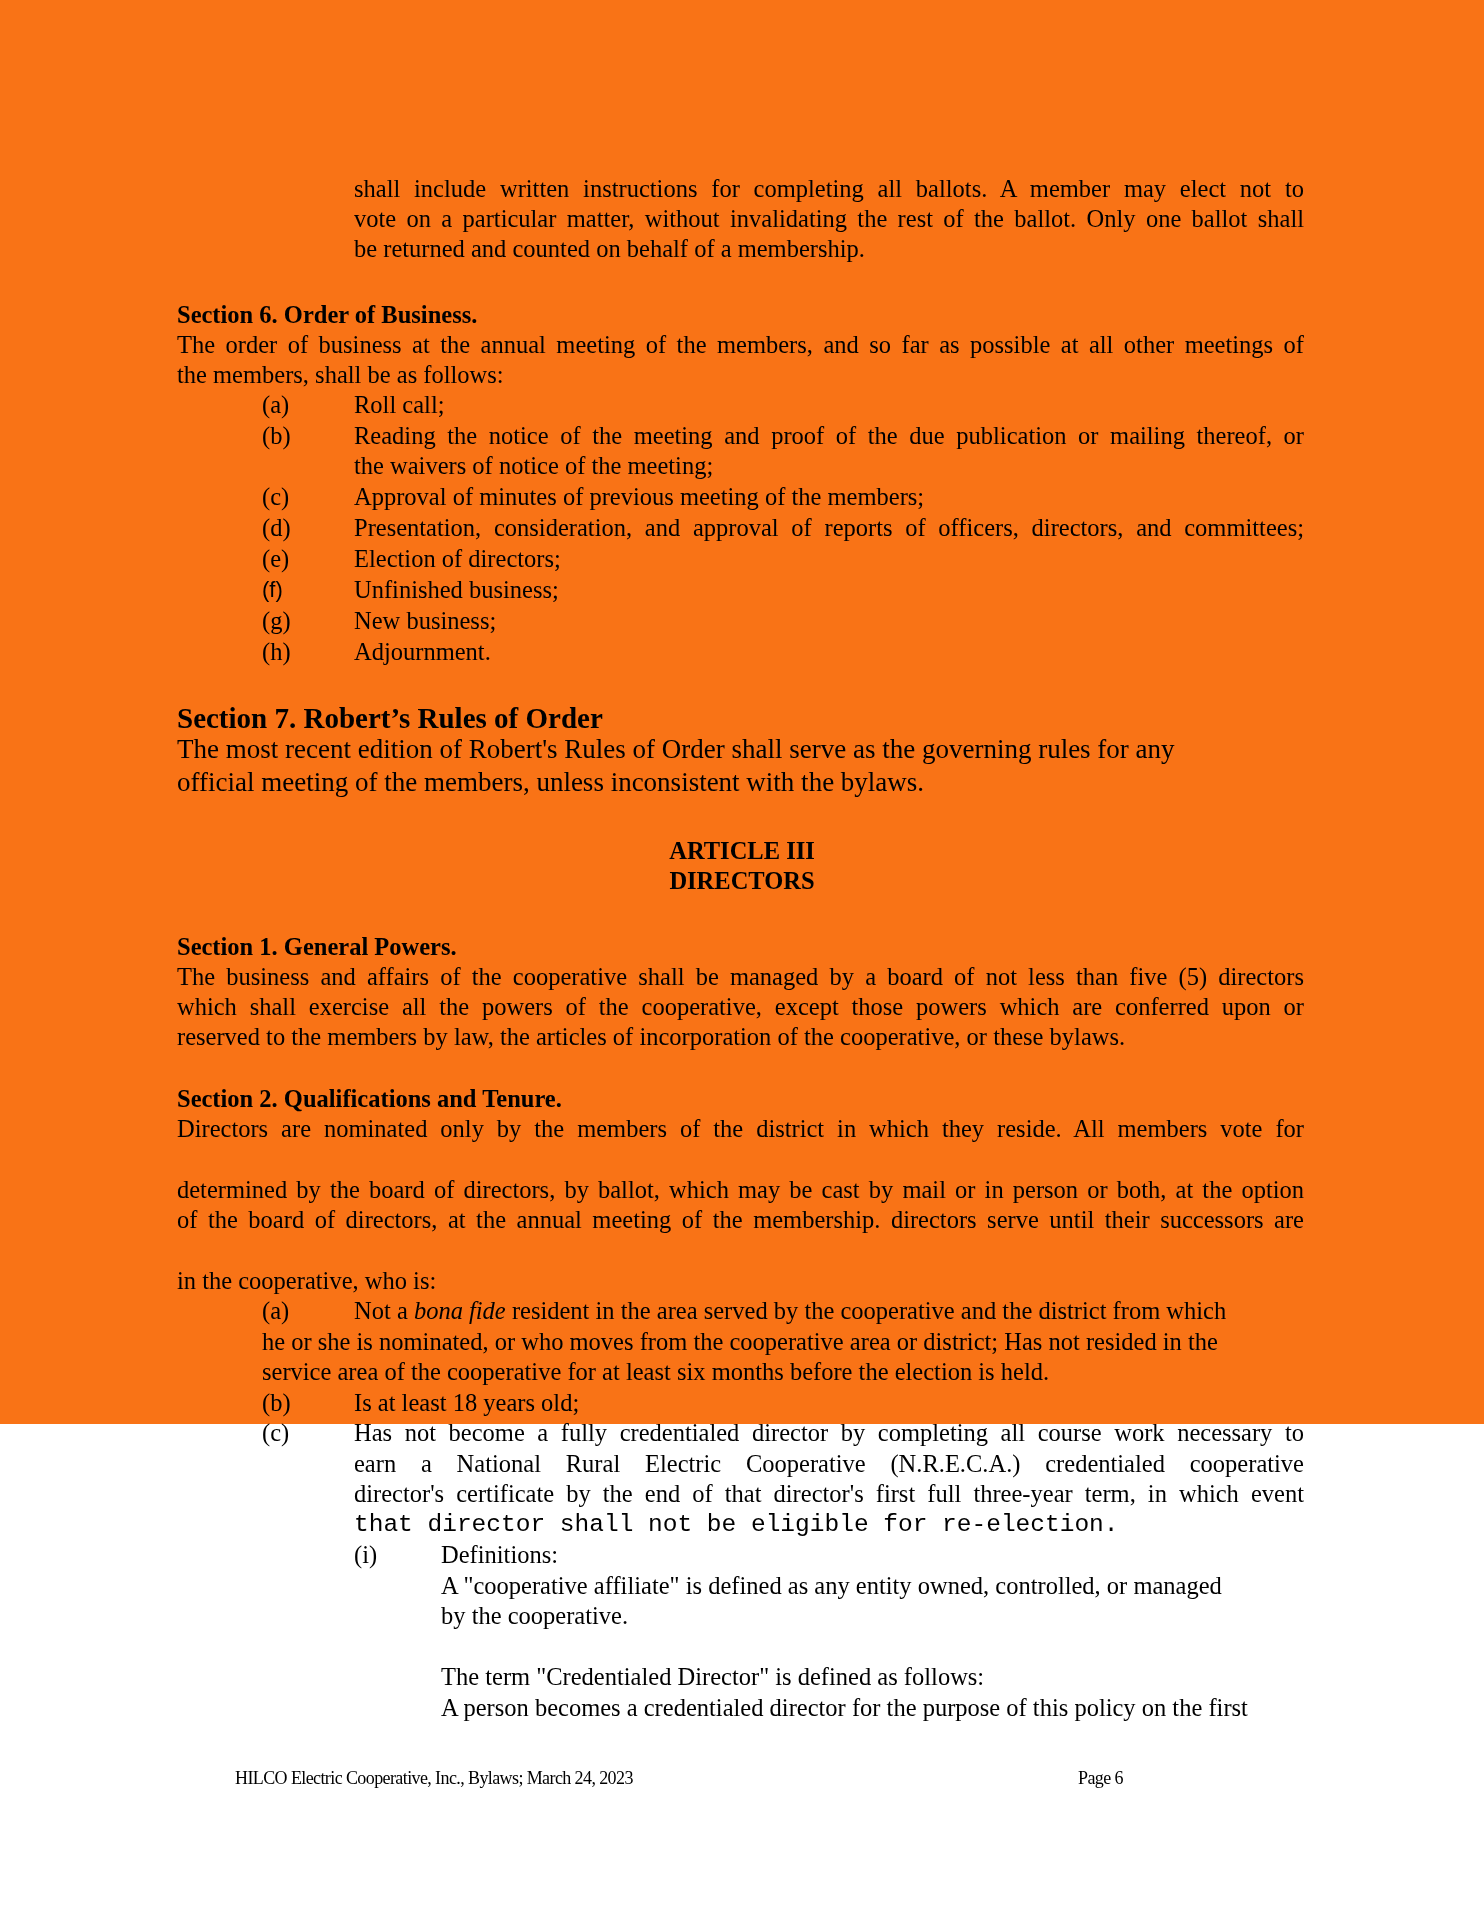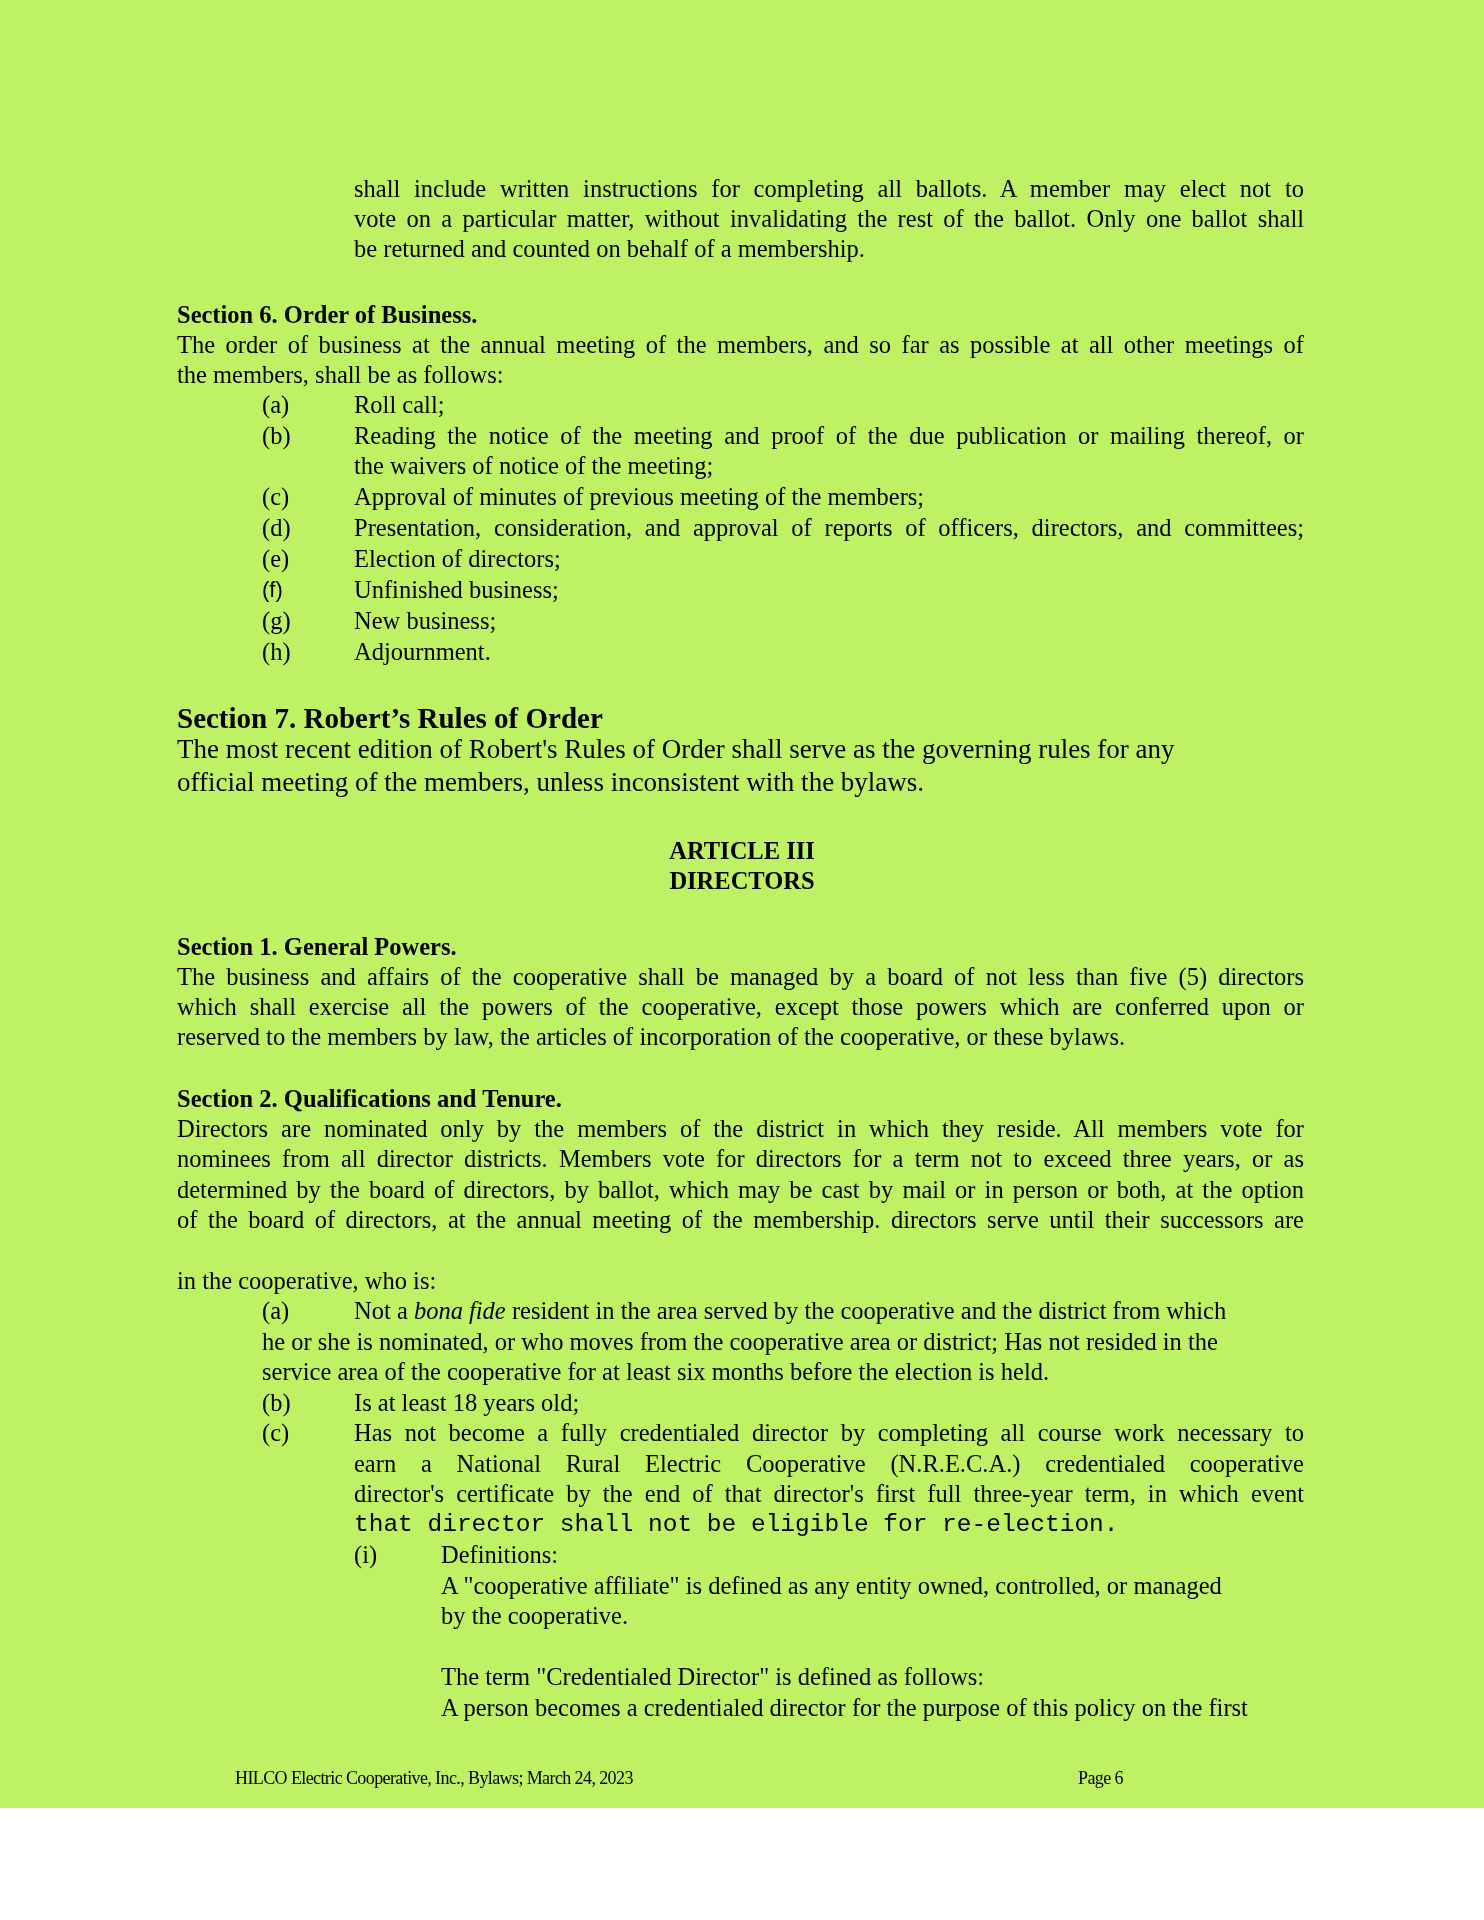--- a/index.html
+++ b/index.html
@@ -1,18 +1,18 @@
 <!DOCTYPE html>
 <html><head>
 <meta charset="utf-8">
 <style>
   html, body { margin: 0; padding: 0; background: #ffffff; }
   body { width: 1484px; height: 1920px; position: relative; overflow: hidden;
          font-family: "Liberation Serif", "DejaVu Serif", serif; color: #000; }
-  .page { position: absolute; left: 0; top: 0; width: 1484px; height: 1808px; background: #bef264; }
+  .page { position: absolute; left: 0; top: 0; width: 1484px; height: 1424px; background: #f97316; }
   .ln { position: absolute; font-size: 24.5px; line-height: 30px; white-space: nowrap; }
   .just { text-align: justify; text-align-last: justify; white-space: normal; }
   .bold { font-weight: bold; }
   .big { font-size: 27px; line-height: 32px; }
   .h-big { font-size: 29px; font-weight: bold; }
   .center { text-align: center; left: 0; width: 1484px; }
   .lbl { position: absolute; font-size: 24.5px; line-height: 30px; }
   .foot { position: absolute; font-size: 18px; letter-spacing: -0.6px; }
   i { font-style: italic; }
 </style>
@@ -63,21 +63,20 @@
   <div class="ln bold center" style="top:836px;">ARTICLE III</div>
   <div class="ln bold center" style="top:866px;">DIRECTORS</div>
 
   <div class="ln bold" style="left:177px; top:932px;">Section 1. General Powers.</div>
   <div class="ln just" style="left:177px; top:962px; width:1127px;">The business and affairs of the cooperative shall be managed by a board of not less than five (5) directors</div>
   <div class="ln just" style="left:177px; top:992px; width:1127px;">which shall exercise all the powers of the cooperative, except those powers which are conferred upon or</div>
   <div class="ln" style="left:177px; top:1022px;">reserved to the members by law, the articles of incorporation of the cooperative, or these bylaws.</div>
 
   <div class="ln bold" style="left:177px; top:1084px;">Section 2. Qualifications and Tenure.</div>
   <div class="ln just" style="left:177px; top:1114px; width:1127px;">Directors are nominated only by the members of the district in which they reside. All members vote for</div>
-  <div class="ln just" style="left:177px; top:1144px; width:1127px;">nominees from all director districts. Members vote for directors for a term not to exceed three years, or as</div>
   <div class="ln just" style="left:177px; top:1175px; width:1127px;">determined by the board of directors, by ballot, which may be cast by mail or in person or both, at the option</div>
   <div class="ln just" style="left:177px; top:1205px; width:1127px;">of the board of directors, at the annual meeting of the membership. directors serve until their successors are</div>
   <div class="ln" style="left:177px; top:1266px;">in the cooperative, who is:</div>
 
   <div class="lbl" style="left:262px; top:1296px;">(a)</div>
   <div class="ln" style="left:354px; top:1296px;"><span>Not a </span><i>bona fide</i><span> resident in the area served by the cooperative and the district from which</span></div>
   <div class="ln" style="left:262px; top:1327px;">he or she is nominated, or who moves from the cooperative area or district; Has not resided in the</div>
   <div class="ln" style="left:262px; top:1357px;">service area of the cooperative for at least six months before the election is held.</div>
 
   <div class="lbl" style="left:262px; top:1388px;">(b)</div>

